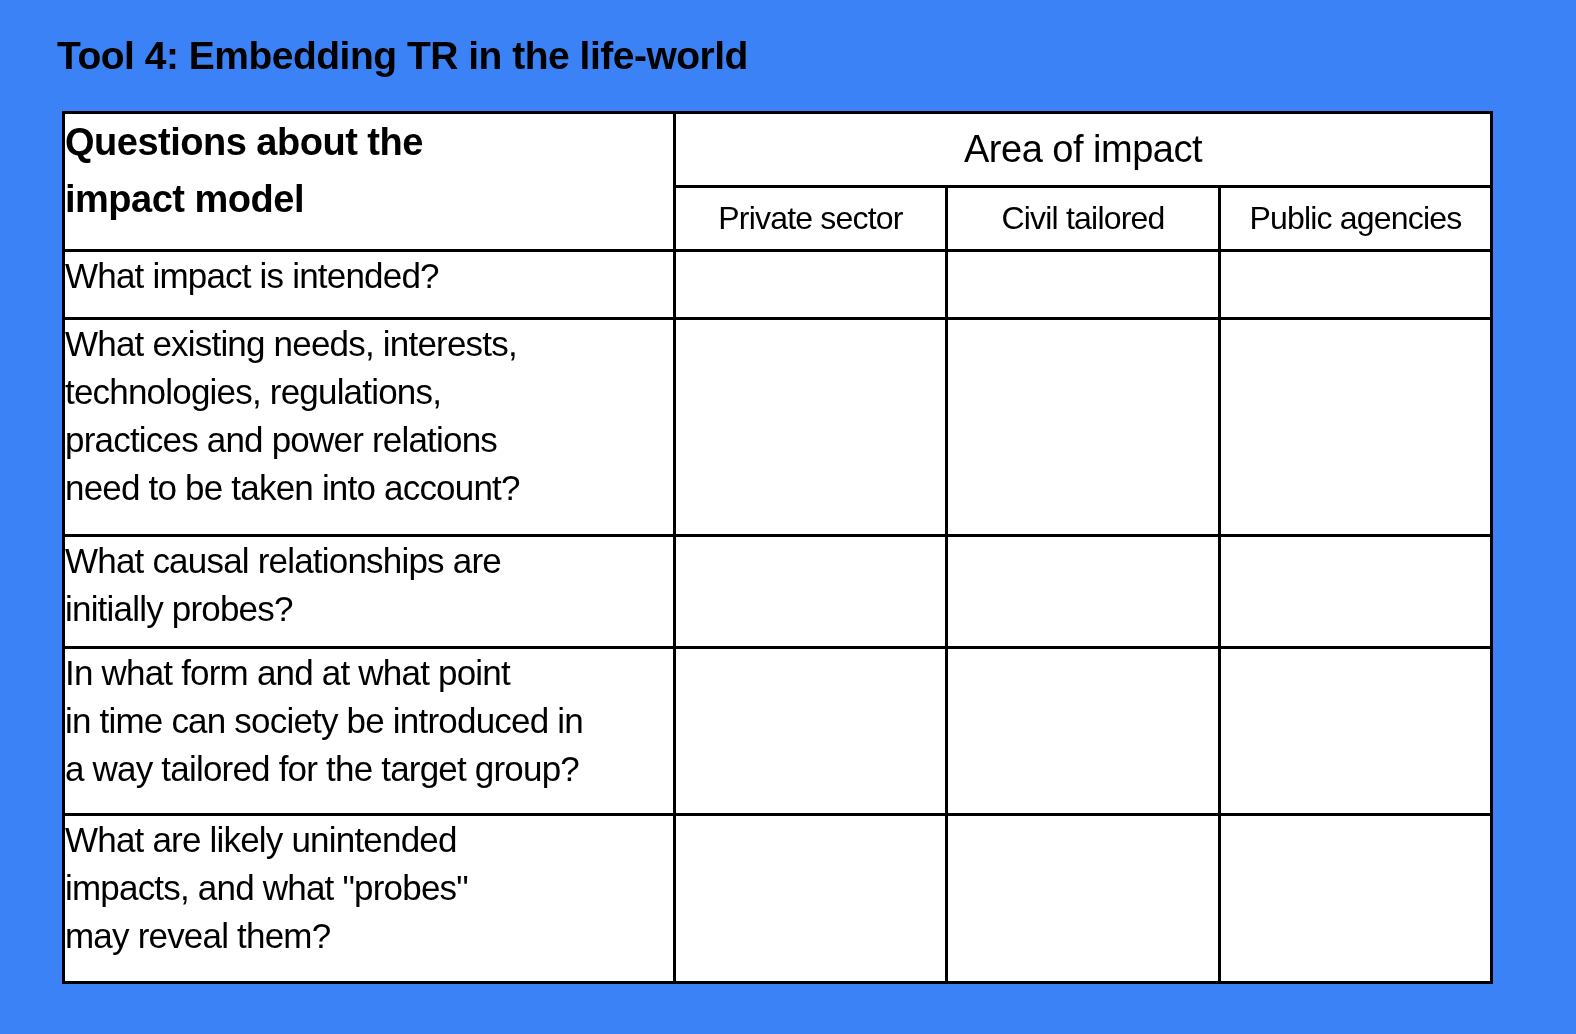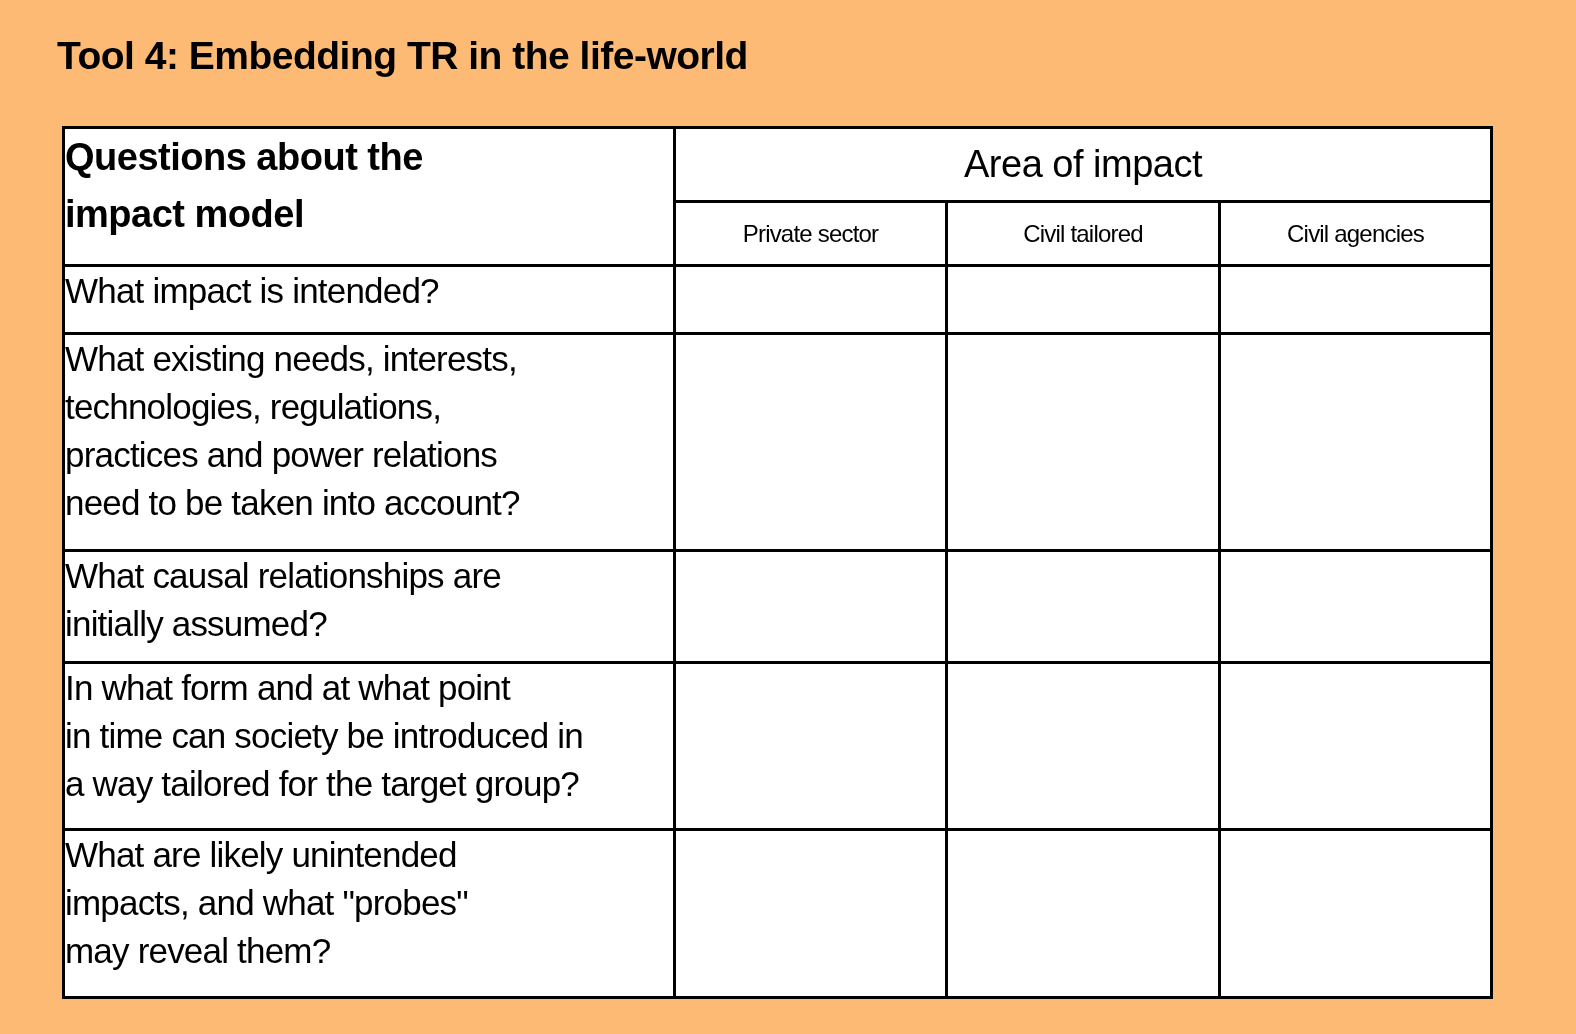--- a/index.html
+++ b/index.html
@@ -6,37 +6,37 @@
     margin: 0;
     padding: 0;
     background: #ffffff;
     color: #000000;
     font-family: "Liberation Sans", sans-serif;
   }
   .page {
     position: relative;
     width: 1576px;
     height: 1034px;
-    background: #fdba74;
+    background: #3b82f6;
     overflow: hidden;
   }
   .doc-title {
     position: absolute;
     left: 57px;
     top: 34px;
     margin: 0;
     font-size: 39px;
     font-weight: 700;
     letter-spacing: -0.5px;
     white-space: nowrap;
   }
   table.tool-table {
     position: absolute;
     left: 62px;
-    top: 126px;
+    top: 111px;
     width: 1428px;
     border-collapse: collapse;
     table-layout: fixed;
   }
   table.tool-table th,
   table.tool-table td {
     border: 3px solid #000000;
     padding: 0;
     background: #ffffff;
   }
@@ -60,21 +60,21 @@
     text-align: center;
     vertical-align: middle;
     font-size: 38px;
     font-weight: 400;
     letter-spacing: -0.5px;
   }
   th.sub-head {
     height: 61px;
     text-align: center;
     vertical-align: middle;
-    font-size: 24px;
+    font-size: 32px;
     font-weight: 400;
     letter-spacing: -0.8px;
   }
   td.question-cell {
     text-align: left;
     vertical-align: top;
     padding: 6px 10px 0 13px;
     font-size: 35px;
     line-height: 48px;
     font-weight: 400;
@@ -105,42 +105,42 @@
     </colgroup>
     <thead>
       <tr>
         <th class="questions-head" rowspan="2">Questions about the
 impact model</th>
         <th class="area-head" colspan="3">Area of impact</th>
       </tr>
       <tr>
         <th class="sub-head">Private sector</th>
         <th class="sub-head">Civil tailored</th>
-        <th class="sub-head">Civil agencies</th>
+        <th class="sub-head">Public agencies</th>
       </tr>
     </thead>
     <tbody>
       <tr class="row-1">
         <td class="question-cell">What impact is intended?</td>
         <td class="answer-cell"></td>
         <td class="answer-cell"></td>
         <td class="answer-cell"></td>
       </tr>
       <tr class="row-2">
         <td class="question-cell">What existing needs, interests,
 technologies, regulations,
 practices and power relations
 need to be taken into account?</td>
         <td class="answer-cell"></td>
         <td class="answer-cell"></td>
         <td class="answer-cell"></td>
       </tr>
       <tr class="row-3">
         <td class="question-cell">What causal relationships are
-initially assumed?</td>
+initially probes?</td>
         <td class="answer-cell"></td>
         <td class="answer-cell"></td>
         <td class="answer-cell"></td>
       </tr>
       <tr class="row-4">
         <td class="question-cell">In what form and at what point
 in time can society be introduced in
 a way tailored for the target group?</td>
         <td class="answer-cell"></td>
         <td class="answer-cell"></td>

